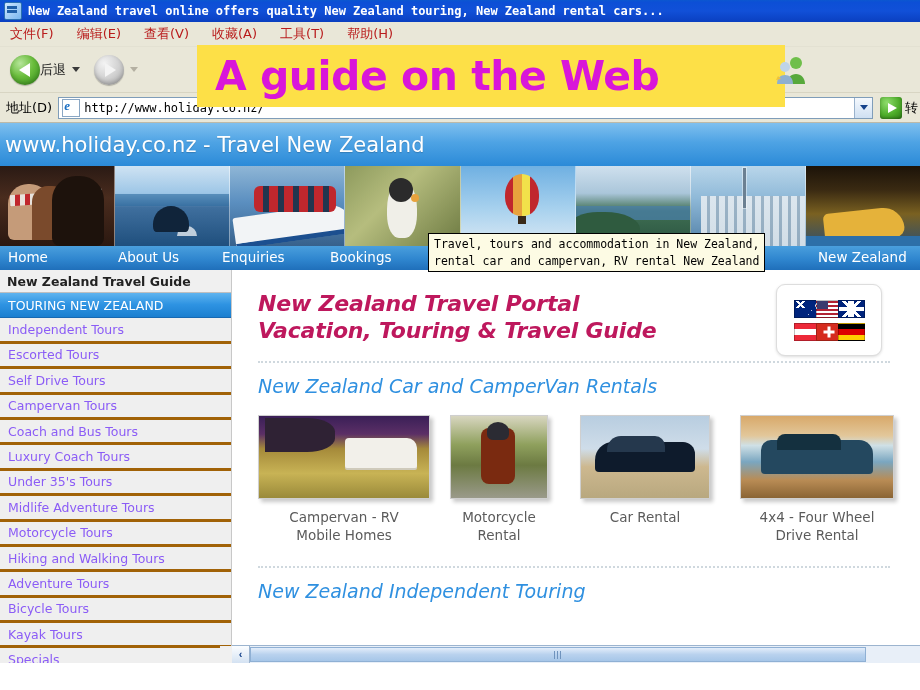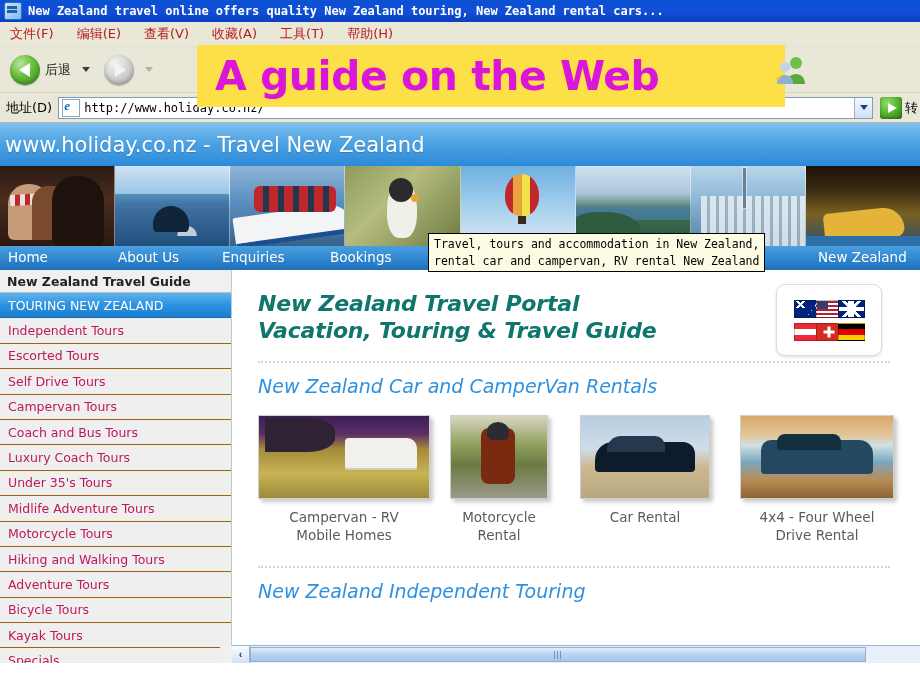--- a/index.html
+++ b/index.html
@@ -49,21 +49,21 @@
     font-family:"DejaVu Sans","Liberation Sans",sans-serif;
     font-size:13px;color:#b91c1c;margin-right:23px;white-space:nowrap;cursor:default;
   }
 
   
   .toolbar{
     height:46px;background:#e9e7d8;position:relative;
     display:flex;align-items:center;padding-left:6px;box-sizing:border-box;
     border-bottom:1px solid #d8d5c3;
   }
-  .nav-btn{display:flex;align-items:center;gap:5px;height:38px;padding:0 4px;}
+  .nav-btn{display:flex;align-items:center;height:38px;padding:0 4px;}
   .circle{
     width:30px;height:30px;border-radius:50%;
     display:flex;align-items:center;justify-content:center;
     box-shadow:inset 0 -2px 4px rgba(0,0,0,.22), 0 1px 1px rgba(0,0,0,.25);
   }
   .circle.back{background:radial-gradient(circle at 34% 28%,#b6e59a 0%,#6abd3c 45%,#2f8a17 100%);}
   .circle.fwd{background:radial-gradient(circle at 34% 28%,#f3f3f3 0%,#d2d2d2 50%,#a9a9a9 100%);}
   .arrow-l,.arrow-r{width:0;height:0;border-top:7px solid transparent;border-bottom:7px solid transparent;}
   .arrow-l{border-right:11px solid #ffffff;margin-right:2px;}
   .arrow-r{border-left:11px solid #f4f4f4;margin-left:2px;}
@@ -197,35 +197,35 @@
     border-right:1px solid #c8c8c8;box-sizing:border-box;overflow:hidden;
   }
   .side-title{
     height:23px;display:flex;align-items:center;padding-left:7px;
     font-weight:bold;font-size:12.5px;color:#222;
     font-family:"DejaVu Sans","Liberation Sans",sans-serif;
     background:#f0f0f0;border-bottom:1px solid #bfbfbf;box-sizing:border-box;
   }
   .side-item{
     height:25.4px;display:flex;align-items:center;padding-left:8px;
-    font-size:12.5px;color:#be185d;
-    font-family:"DejaVu Sans","Liberation Sans",sans-serif;
-    border-bottom:1px solid #a16207;background:#efefef;box-sizing:border-box;
+    font-size:12.5px;color:#8b5cf6;
+    font-family:"DejaVu Sans","Liberation Sans",sans-serif;
+    border-bottom:3px solid #a16207;background:#efefef;box-sizing:border-box;
   }
   .side-item.active{
     background:linear-gradient(180deg,#5fb4ef 0%,#2e93e2 48%,#1b7fd0 100%);
     color:#ffffff;border-bottom:1px solid #1769b2;
   }
 
   .content{
     flex:1 1 auto;background:#ffffff;position:relative;overflow:hidden;
     padding:0 0 0 26px;box-sizing:border-box;
   }
   .h-portal{
-    margin:21px 0 0 0;color:#0f766e;font-style:italic;font-weight:bold;
+    margin:21px 0 0 0;color:#be185d;font-style:italic;font-weight:bold;
     font-size:22px;line-height:1.22;
     font-family:"DejaVu Sans","Liberation Sans",sans-serif;
     letter-spacing:-0.2px;
   }
   .flags-box{
     position:absolute;right:38px;top:14px;width:104px;height:70px;
     background:#fff;border:1px solid #ddd;border-radius:9px;
     box-shadow:0 1px 3px rgba(0,0,0,.14);
     display:flex;flex-direction:column;align-items:center;justify-content:center;gap:5px;
   }

